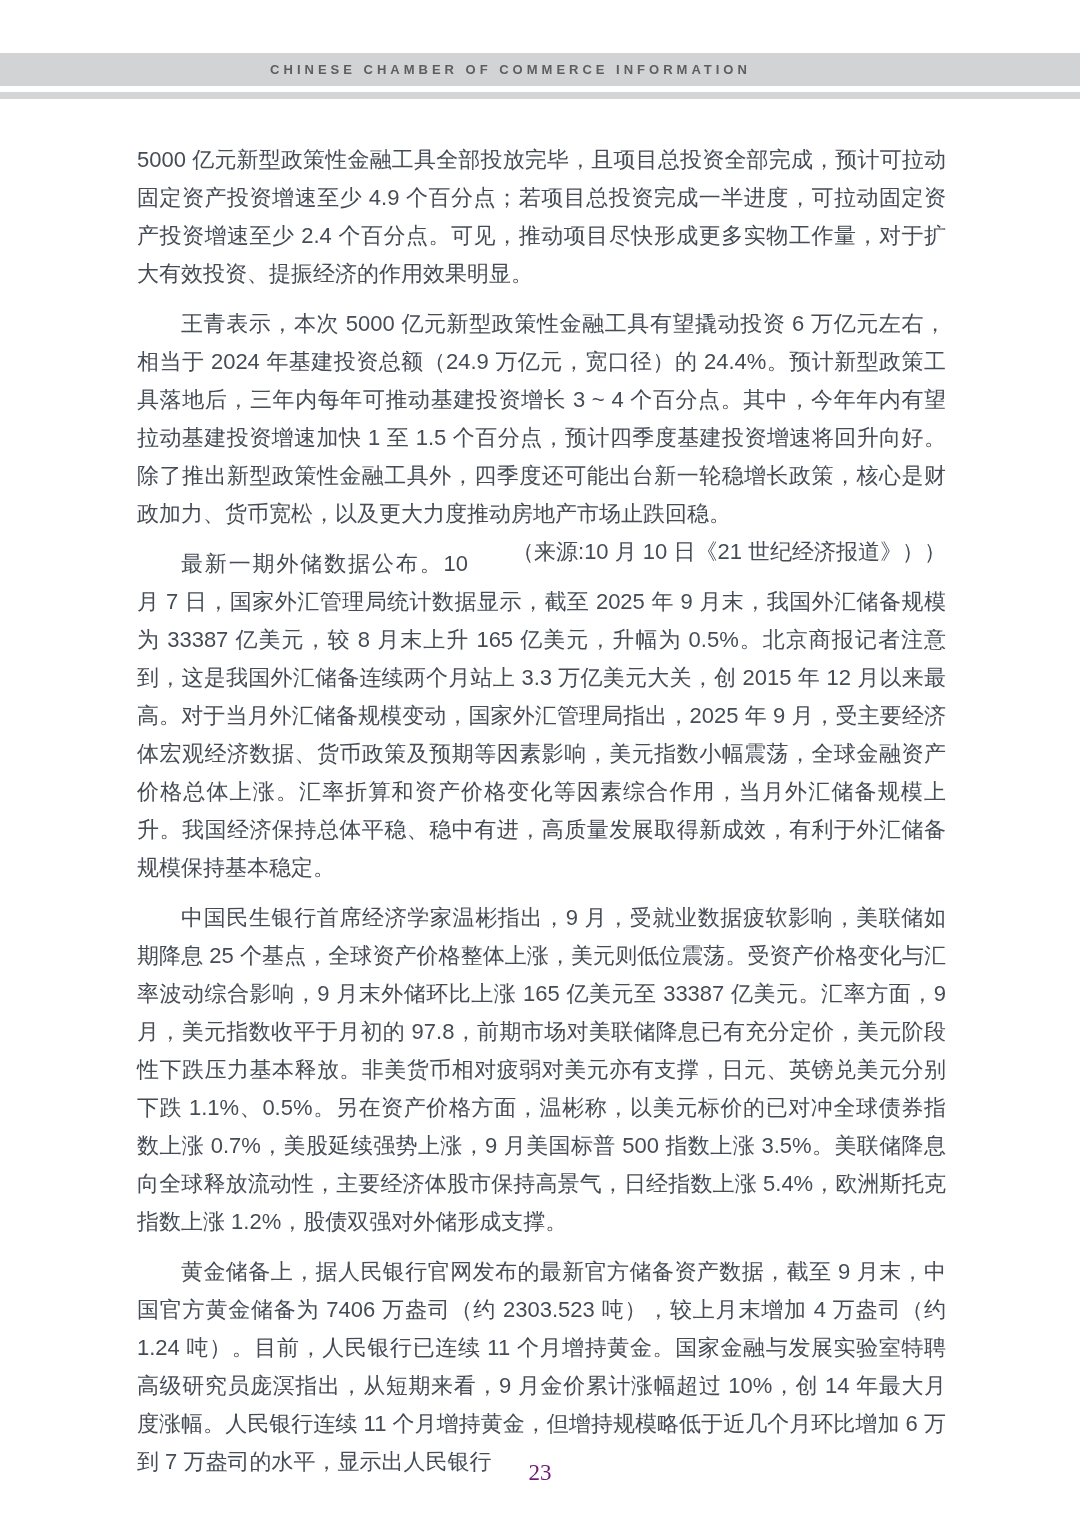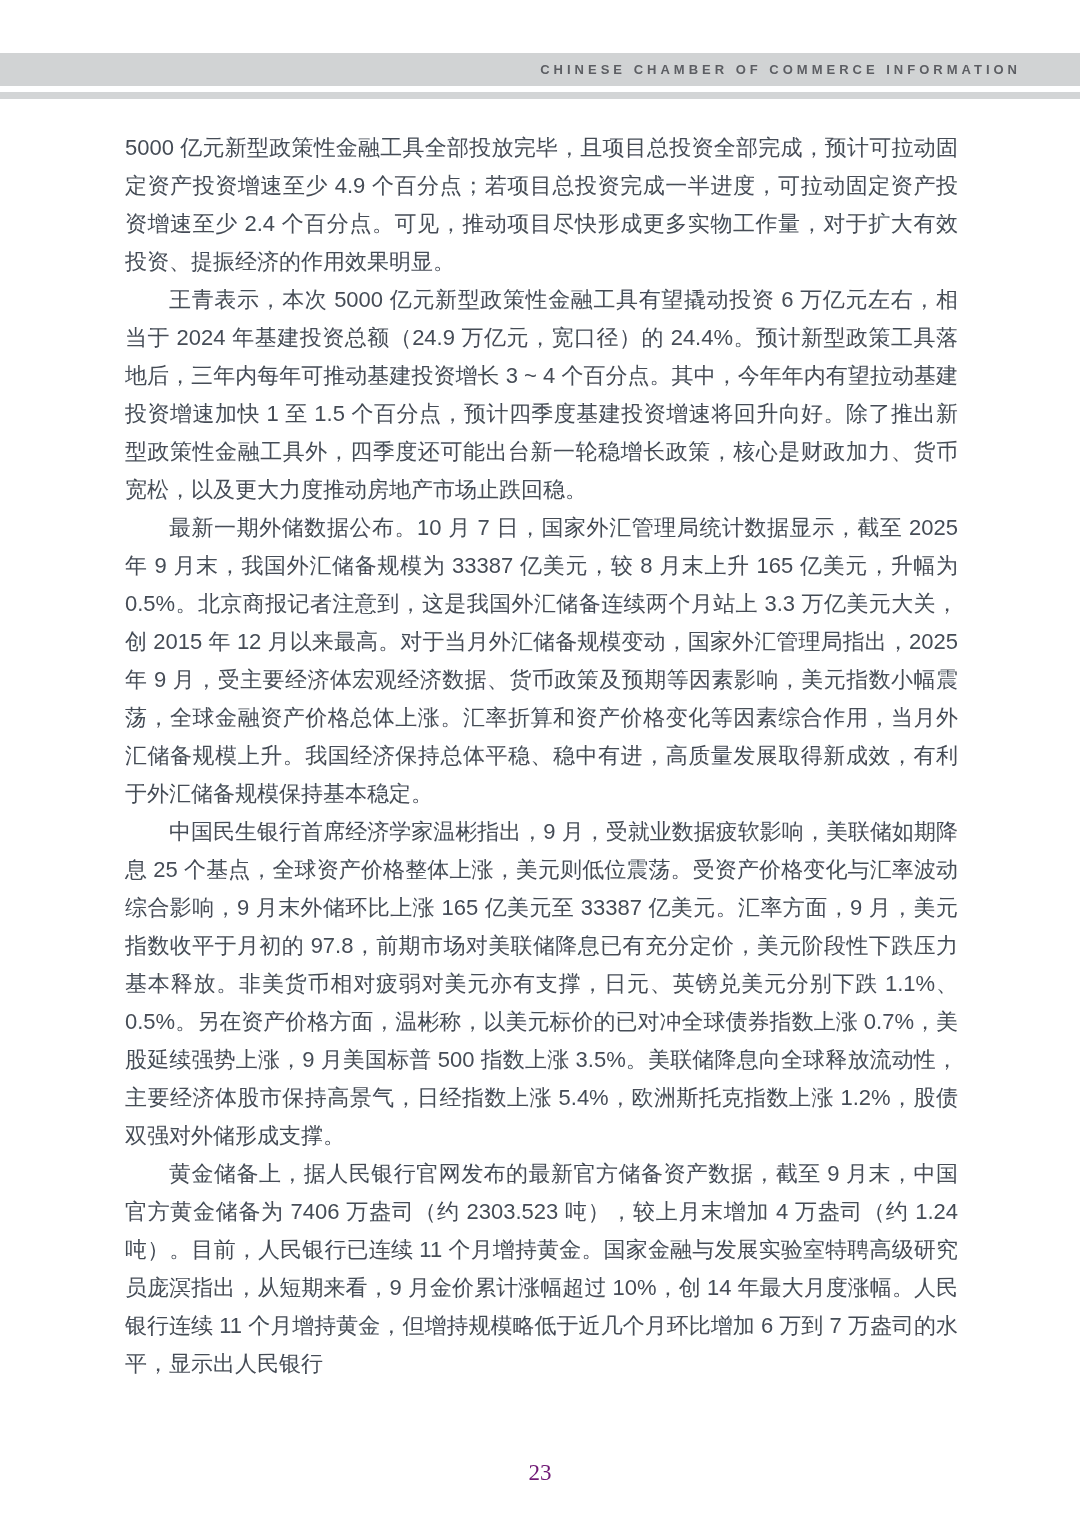--- a/index.html
+++ b/index.html
@@ -12,21 +12,21 @@
     font-family: "Liberation Sans", sans-serif;
   }
   
   .band {
     position: absolute;
     left: 0; top: 53px;
     width: 100%; height: 33px;
     background: var(--band, #d1d3d4);
     display: flex;
     align-items: center;
-    justify-content: flex-end;
+    justify-content: center;
     padding-right: 59px;
     box-sizing: border-box;
   }
   .band-title {
     font-size: 13px;
     font-weight: bold;
     letter-spacing: 4px;
     color: var(--band-ink, #5c5e63);
     white-space: nowrap;
   }
@@ -41,21 +41,21 @@
     position: absolute;
     left: 125px; top: 0;
     width: 833px;
     padding-top: 129px;
     color: var(--ink, #454c56);
     font-size: 22px;
     line-height: 38px;
     text-align: justify;
   }
   .content p {
-    margin: 0;
+    margin: 12px;
     text-indent: 2em;
   }
   .content p.no-indent { text-indent: 0; }
   .source { float: right; }
   h2.article-title {
     font-size: 31px;
     line-height: 44px;
     font-weight: bold;
     text-align: center;
     text-indent: 0;
@@ -82,21 +82,21 @@
 
   <div class="band">
     <span class="band-title">CHINESE CHAMBER OF COMMERCE INFORMATION</span>
   </div>
   <div class="band-thin"></div>
 
   <div class="content">
 
     <p class="no-indent">5000 亿元新型政策性金融工具全部投放完毕，且项目总投资全部完成，预计可拉动固定资产投资增速至少 4.9 个百分点；若项目总投资完成一半进度，可拉动固定资产投资增速至少 2.4 个百分点。可见，推动项目尽快形成更多实物工作量，对于扩大有效投资、提振经济的作用效果明显。</p>
 
-    <p><span>王青表示，本次 5000 亿元新型政策性金融工具有望撬动投资 6 万亿元左右，相当于 2024 年基建投资总额（24.9 万亿元，宽口径）的 24.4%。预计新型政策工具落地后，三年内每年可推动基建投资增长 3 ~ 4 个百分点。其中，今年年内有望拉动基建投资增速加快 1 至 1.5 个百分点，预计四季度基建投资增速将回升向好。除了推出新型政策性金融工具外，四季度还可能出台新一轮稳增长政策，核心是财政加力、货币宽松，以及更大力度推动房地产市场止跌回稳。</span></p>
+    <p><span>王青表示，本次 5000 亿元新型政策性金融工具有望撬动投资 6 万亿元左右，相当于 2024 年基建投资总额（24.9 万亿元，宽口径）的 24.4%。预计新型政策工具落地后，三年内每年可推动基建投资增长 3 ~ 4 个百分点。其中，今年年内有望拉动基建投资增速加快 1 至 1.5 个百分点，预计四季度基建投资增速将回升向好。除了推出新型政策性金融工具外，四季度还可能出台新一轮稳增长政策，核心是财政加力、货币宽松，以及更大力度推动房地产市场止跌回稳。</span><span class="source">（来源:10 月 10 日《21 世纪经济报道》））</span></p>
 
 
     <p>最新一期外储数据公布。10 月 7 日，国家外汇管理局统计数据显示，截至 2025 年 9 月末，我国外汇储备规模为 33387 亿美元，较 8 月末上升 165 亿美元，升幅为 0.5%。北京商报记者注意到，这是我国外汇储备连续两个月站上 3.3 万亿美元大关，创 2015 年 12 月以来最高。对于当月外汇储备规模变动，国家外汇管理局指出，2025 年 9 月，受主要经济体宏观经济数据、货币政策及预期等因素影响，美元指数小幅震荡，全球金融资产价格总体上涨。汇率折算和资产价格变化等因素综合作用，当月外汇储备规模上升。我国经济保持总体平稳、稳中有进，高质量发展取得新成效，有利于外汇储备规模保持基本稳定。</p>
 
     <p>中国民生银行首席经济学家温彬指出，9 月，受就业数据疲软影响，美联储如期降息 25 个基点，全球资产价格整体上涨，美元则低位震荡。受资产价格变化与汇率波动综合影响，9 月末外储环比上涨 165 亿美元至 33387 亿美元。汇率方面，9 月，美元指数收平于月初的 97.8，前期市场对美联储降息已有充分定价，美元阶段性下跌压力基本释放。非美货币相对疲弱对美元亦有支撑，日元、英镑兑美元分别下跌 1.1%、0.5%。另在资产价格方面，温彬称，以美元标价的已对冲全球债券指数上涨 0.7%，美股延续强势上涨，9 月美国标普 500 指数上涨 3.5%。美联储降息向全球释放流动性，主要经济体股市保持高景气，日经指数上涨 5.4%，欧洲斯托克指数上涨 1.2%，股债双强对外储形成支撑。</p>
 
     <p>黄金储备上，据人民银行官网发布的最新官方储备资产数据，截至 9 月末，中国官方黄金储备为 7406 万盎司（约 2303.523 吨），较上月末增加 4 万盎司（约 1.24 吨）。目前，人民银行已连续 11 个月增持黄金。国家金融与发展实验室特聘高级研究员庞溟指出，从短期来看，9 月金价累计涨幅超过 10%，创 14 年最大月度涨幅。人民银行连续 11 个月增持黄金，但增持规模略低于近几个月环比增加 6 万到 7 万盎司的水平，显示出人民银行</p>
 
   </div>
 

